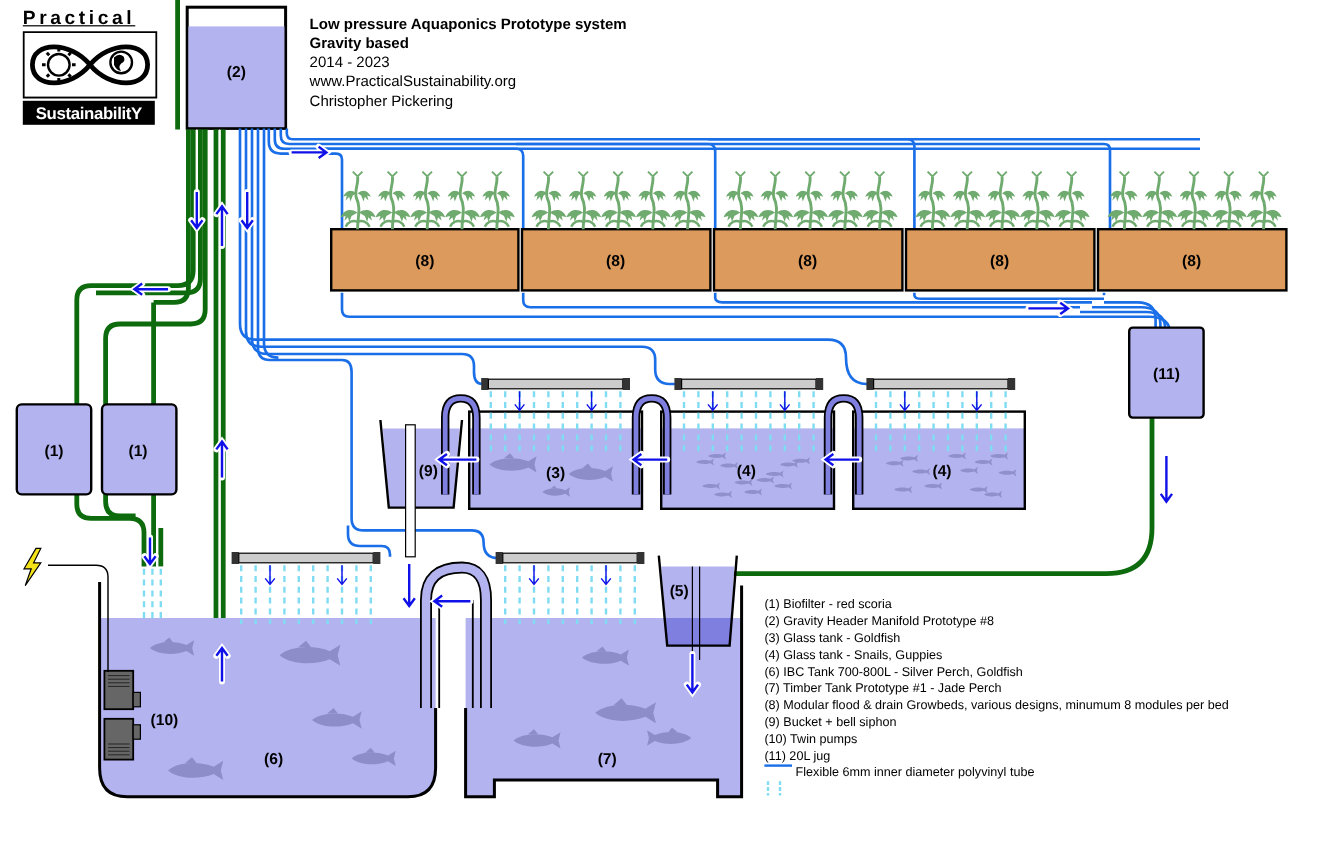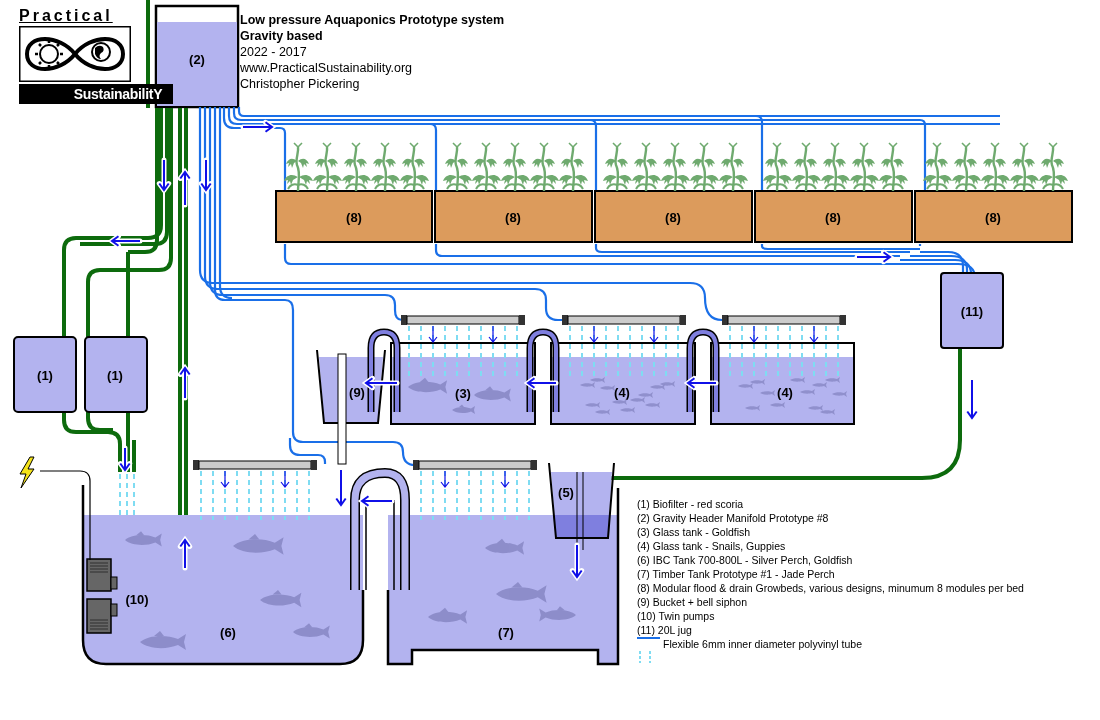--- a/index.html
+++ b/index.html
@@ -1,28 +1,28 @@
 <!DOCTYPE html>
 <html><head>
 <meta charset="utf-8">
 <style>
   html, body { margin: 0; padding: 0; background: #ffffff; }
   body { width: 1100px; height: 720px; overflow: hidden; position: relative;
          font-family: "Liberation Sans", sans-serif; }
   #diagram { position: absolute; left: 0; top: 0; width: 1100px; height: 720px; }
-  .title-block { position: absolute; left: 240px; top: 12px; font-size: 12.5px; line-height: 16px; color: #000; }
+  .title-block { position: absolute; left: 258px; top: 12px; font-size: 12.5px; line-height: 16px; color: #000; }
   .title-block .bold { font-weight: bold; }
   .legend { position: absolute; left: 637px; top: 497px; font-size: 10.5px; line-height: 14px; color: #000; }
   .legend .row { height: 14px; white-space: nowrap; }
   .legend .sym-row { display: flex; }
   .legend .sym { display: inline-block; width: 23px; margin-right: 3px; position: relative; }
   .logo { position: absolute; left: 19px; top: 8px; width: 97px; height: 96px; }
   .logo-top { font-size: 16px; font-weight: bold; letter-spacing: 3px; line-height: 16px; text-decoration: underline; }
   .logo-bottom { position: absolute; left: 0; bottom: 0; width: 110px; height: 20px; background: #000; color: #fff;
-                 font-size: 14px; font-weight: bold; line-height: 20px; text-align: center; letter-spacing: -0.3px; padding-left: 44px; }
+                 font-size: 14px; font-weight: bold; line-height: 20px; text-align: center; letter-spacing: -0.3px; }
   .lbl { font-weight: bold; font-size: 13px; }
 </style>
 </head>
 <body>
 
 <svg id="diagram" width="1100" height="720" viewBox="0 0 1100 720" xmlns="http://www.w3.org/2000/svg">
   <defs>
     <g id="fish">
       <path d="M0,0 C8,-7 26,-8 38,-3 L46,-8 L44,0 L46,8 L38,3 C26,8 8,7 0,0 Z" fill="#8787c4"></path>
       <path d="M14,-6 L20,-11 L24,-6 Z" fill="#8787c4"></path>
@@ -391,21 +391,21 @@
       <circle cx="82" cy="26" r="9" fill="#fff" stroke="#000" stroke-width="2"></circle>
       <path d="M76,22 Q80,18 84,21 Q86,25 82,27 Q79,30 82,33 Q78,33 76,28 Z" fill="#000"></path>
     </g>
   </svg>
   <div class="logo-bottom">SustainabilitY</div>
 </div>
 
 <div class="title-block">
   <div class="bold">Low pressure Aquaponics Prototype system</div>
   <div class="bold">Gravity based</div>
-  <div>2022 - 2017</div>
+  <div>2014 - 2023</div>
   <div>www.PracticalSustainability.org</div>
   <div>Christopher Pickering</div>
 </div>
 
 <div class="legend">
   <div class="row">(1) Biofilter - red scoria</div>
   <div class="row">(2) Gravity Header Manifold Prototype #8</div>
   <div class="row">(3) Glass tank - Goldfish</div>
   <div class="row">(4) Glass tank - Snails, Guppies</div>
   <div class="row">(6) IBC Tank 700-800L - Silver Perch, Goldfish</div>

